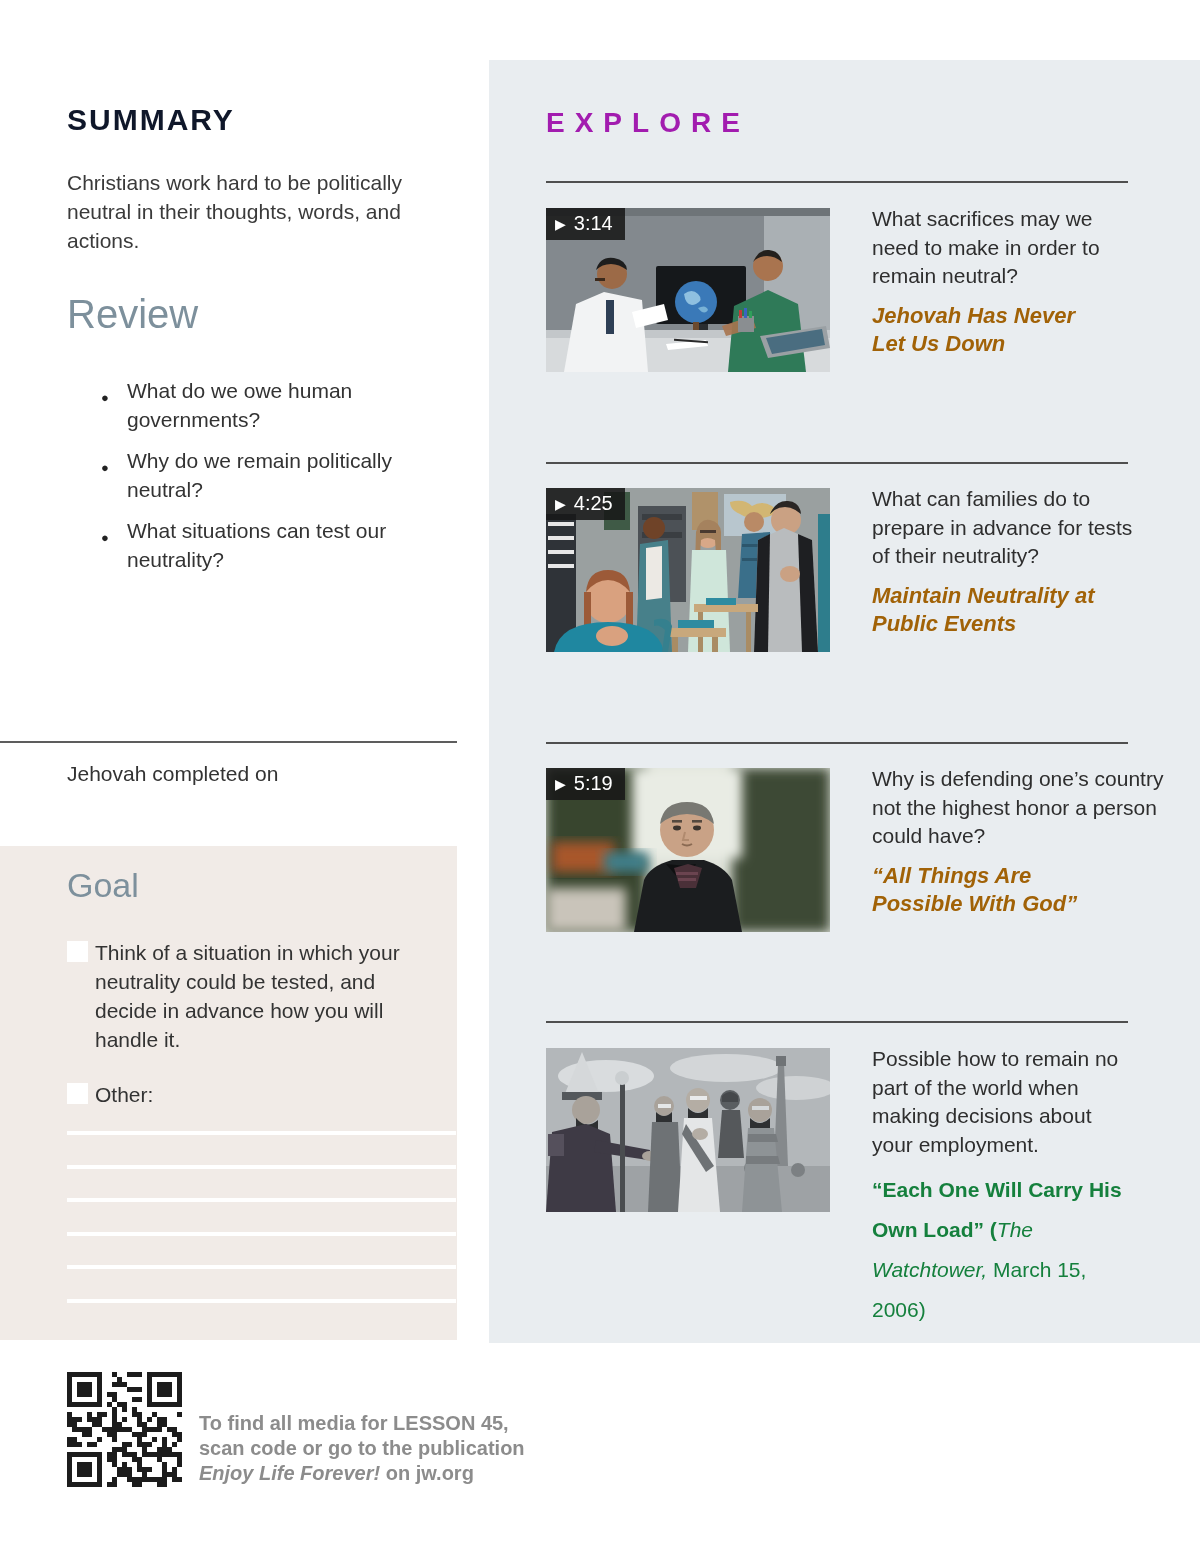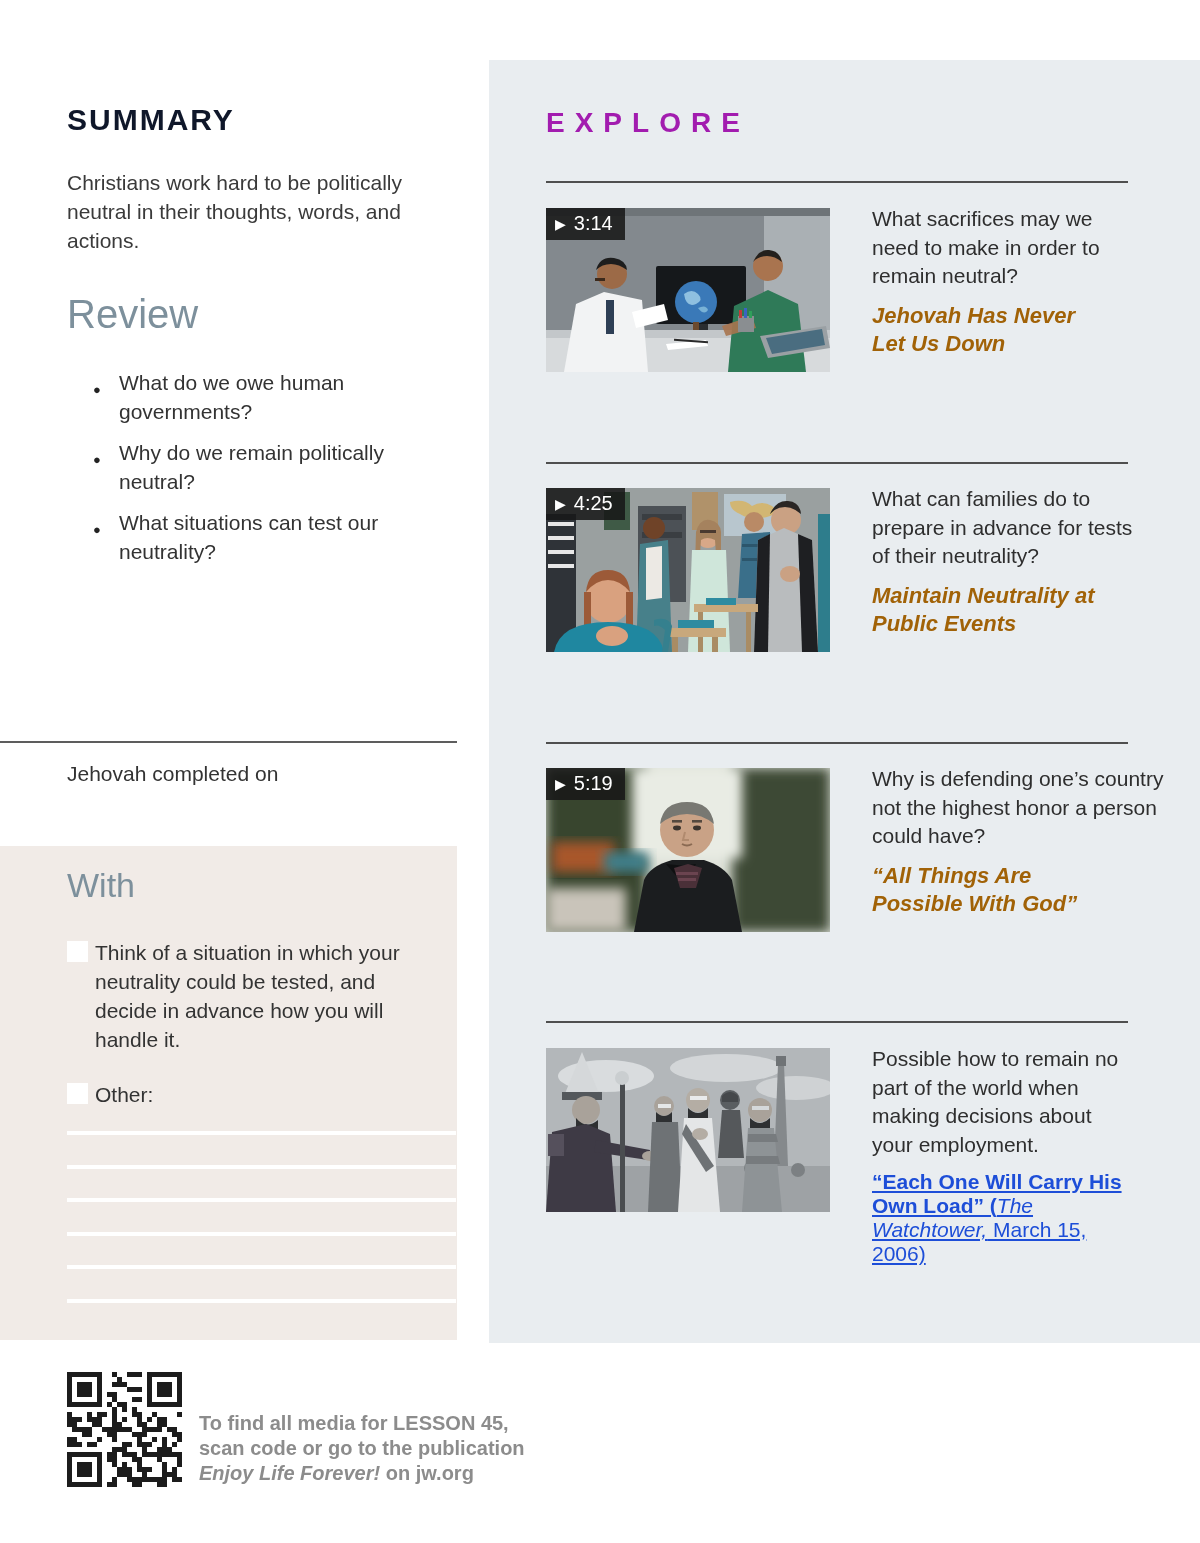--- a/index.html
+++ b/index.html
@@ -6,21 +6,21 @@
   #page{position:relative;width:1200px;height:1543px;background:#ffffff;
         font-family:"Liberation Sans",sans-serif;color:#3a3a3a;overflow:hidden;}
 
   
   .summary-heading{position:absolute;left:67px;top:103px;font-size:30px;font-weight:700;
         letter-spacing:2px;color:#0f172a;}
   .summary-body{position:absolute;left:67px;top:168px;width:385px;font-size:21px;
         line-height:29px;color:#3a3a3a;}
   .review-heading{position:absolute;left:67px;top:292px;font-size:40px;font-weight:400;
         color:#7D909C;}
-  .review-list{position:absolute;left:67px;top:364px;width:340px;margin:4px;padding:0;
+  .review-list{position:absolute;left:67px;top:364px;width:340px;margin:12px;padding:0;
         list-style:none;font-size:21px;line-height:29px;color:#333;}
   .review-list li{position:relative;padding-left:48px;margin-bottom:12px;}
   .review-list li::before{content:"●";position:absolute;left:22px;top:7px;font-size:13px;color:#222;}
 
   .left-rule{position:absolute;left:0;top:741px;width:457px;height:0;
         border-top:2px solid #5d5d5d;}
   .lesson-completed{position:absolute;left:67px;top:762px;font-size:21px;color:#333;}
 
   .goal-panel{position:absolute;left:0;top:846px;width:457px;height:494px;background:#F1EBE7;}
   .goal-heading{position:absolute;left:67px;top:866px;font-size:34px;font-weight:400;color:#7D909C;}
@@ -49,21 +49,21 @@
   .badge{position:absolute;left:0;top:0;display:flex;align-items:center;gap:8px;
         background:rgba(24,24,24,0.88);color:#ffffff;font-size:20px;padding:4px 12px 5px 9px;}
   .badge .play{font-size:14px;line-height:1;}
 
   .row-text{position:absolute;left:844px;width:300px;margin-left:28px;}
   .r1{top:205px;}.r2{top:485px;}.r3{top:765px;}.r4{top:1045px;}
   .q{font-size:21px;line-height:28.5px;color:#2e2e2e;margin:0 0 11px 0;}
   .q1{width:245px;}.q2{width:280px;}.q3{width:295px;}.q4{width:260px;}
   .vt{font-size:22px;line-height:28.5px;font-weight:700;font-style:italic;color:#a16207;margin:0;}
   .vt1{width:205px;}.vt2{width:245px;}.vt3{width:250px;}
-  .ref{font-size:21px;line-height:24px;color:#1d4ed8;margin:0;width:265px;text-decoration:underline;}
+  .ref{font-size:21px;line-height:40px;color:#15803d;margin:0;width:265px;}
   .ref .b{font-weight:700;font-style:normal;}
   .ref .i{font-style:italic;}
 </style>
 </head>
 <body>
 
 <div id="page">
 
   <div class="summary-heading">SUMMARY</div>
   <div class="summary-body">Christians work hard to be politically neutral in their thoughts, words, and actions.</div>
@@ -72,21 +72,21 @@
   <ul class="review-list">
     <li>What do we owe human govern­ments?</li>
     <li>Why do we remain politically neutral?</li>
     <li>What situations can test our neutrality?</li>
   </ul>
 
   <div class="left-rule"></div>
   <div class="lesson-completed">Jehovah completed on</div>
 
   <div class="goal-panel"></div>
-  <div class="goal-heading">With</div>
+  <div class="goal-heading">Goal</div>
 
   <div class="goal-item goal-item-1">
     <span class="goal-check"></span>
     <span class="goal-item-text">Think of a situation in which your neutrality could be tested, and decide in advance how you will handle it.</span>
   </div>
   <div class="goal-item goal-item-2">
     <span class="goal-check"></span>
     <span class="goal-item-text">Other:</span>
   </div>
 

